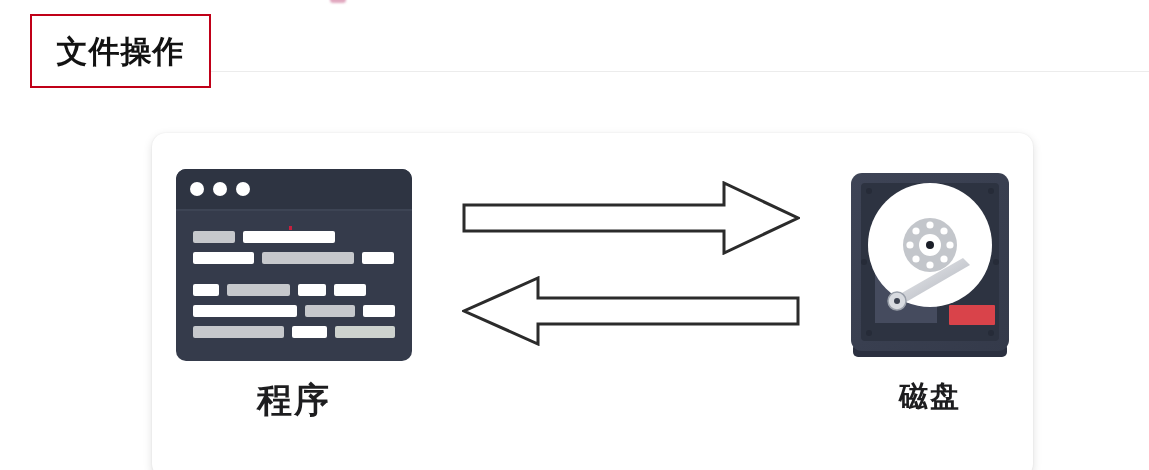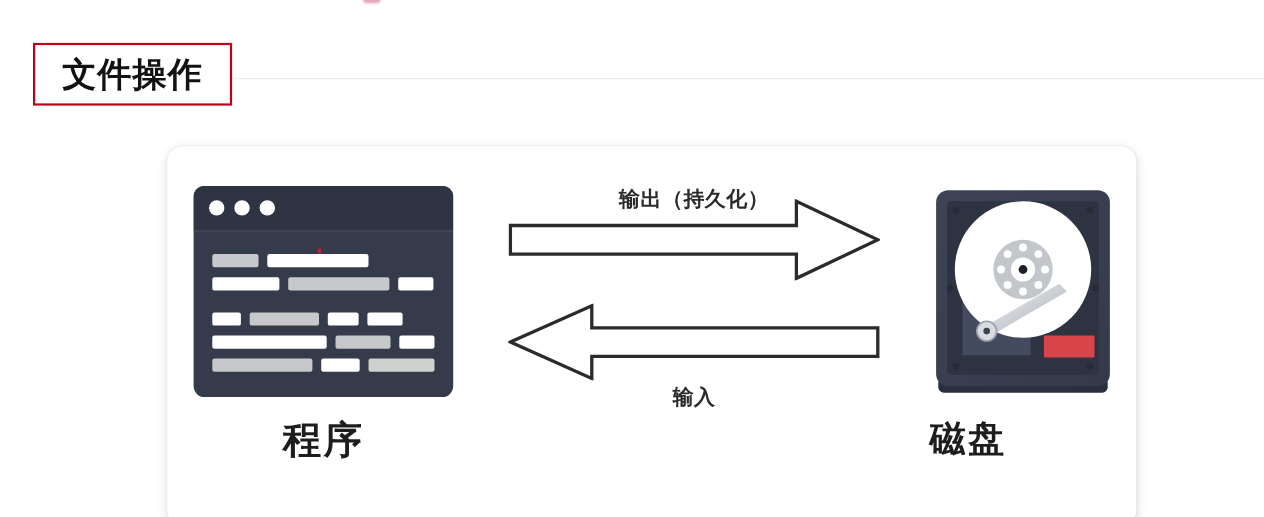--- a/index.html
+++ b/index.html
@@ -28,28 +28,27 @@
     opacity: .55;
     filter: blur(1px);
   }
 
   
   .heading-box {
     position: absolute;
     left: 30px;
     top: 14px;
     width: 181px;
-    height: 57px;
+    height: 74px;
     border: 2px solid #c00018;
     background: #ffffff;
     box-sizing: border-box;
     display: flex;
     align-items: center;
     justify-content: center;
-    margin-top: 25px;
   }
   .heading-text {
     font-size: 31px;
     font-weight: bold;
     color: #121212;
     letter-spacing: 1px;
     line-height: 1;
     white-space: nowrap;
   }
 
@@ -198,21 +197,22 @@
     left: 693px;
     top: 32px;
     width: 170px;
     height: 200px;
   }
   .label-disk {
     position: absolute;
     left: 693px;
     top: 244px;
     width: 170px;
-    font-size: 33px;
+    text-align: center;
+    font-size: 29px;
     font-weight: bold;
     color: #1d1d1f;
     letter-spacing: 2px;
   }
 </style>
 </head>
 <body>
 
 <div class="top-clip"></div>
 
@@ -256,33 +256,31 @@
             <span class="bar g" style="width: 93px;"></span>
             <span class="bar w" style="width: 36px;"></span>
             <span class="bar g2" style="width: 61px;"></span>
           </div>
         </div>
       <div class="red-caret"></div>
     </div>
   </div>
   <div class="label-program">程序</div>
 
-  <div class="arrow-label label-output">输出（持久化）</div>
   <div class="arrow-top">
     <svg width="338" height="74" viewBox="0 0 338 74" xmlns="http://www.w3.org/2000/svg">
       <path d="M2 24 L262 24 L262 2 L336 37 L262 72 L262 50 L2 50 Z" fill="#ffffff" stroke="#2b2b2b" stroke-width="3" stroke-linejoin="miter"></path>
     </svg>
   </div>
 
   <div class="arrow-bottom">
     <svg width="338" height="70" viewBox="0 0 338 70" xmlns="http://www.w3.org/2000/svg">
       <path d="M336 22 L76 22 L76 2 L2 35 L76 68 L76 48 L336 48 Z" fill="#ffffff" stroke="#2b2b2b" stroke-width="3" stroke-linejoin="miter"></path>
     </svg>
   </div>
-  <div class="arrow-label label-input">输入</div>
 
   <div class="disk-wrap">
     <svg width="170" height="200" viewBox="0 0 170 200" xmlns="http://www.w3.org/2000/svg">
       <defs>
         <linearGradient id="gBody" x1="0" y1="0" x2="1" y2="1">
           <stop offset="0" stop-color="#3e4456"></stop>
           <stop offset="1" stop-color="#343a4a"></stop>
         </linearGradient>
         <linearGradient id="gArm" x1="0" y1="0" x2="1" y2="1">
           <stop offset="0" stop-color="#f2f3f5"></stop>

